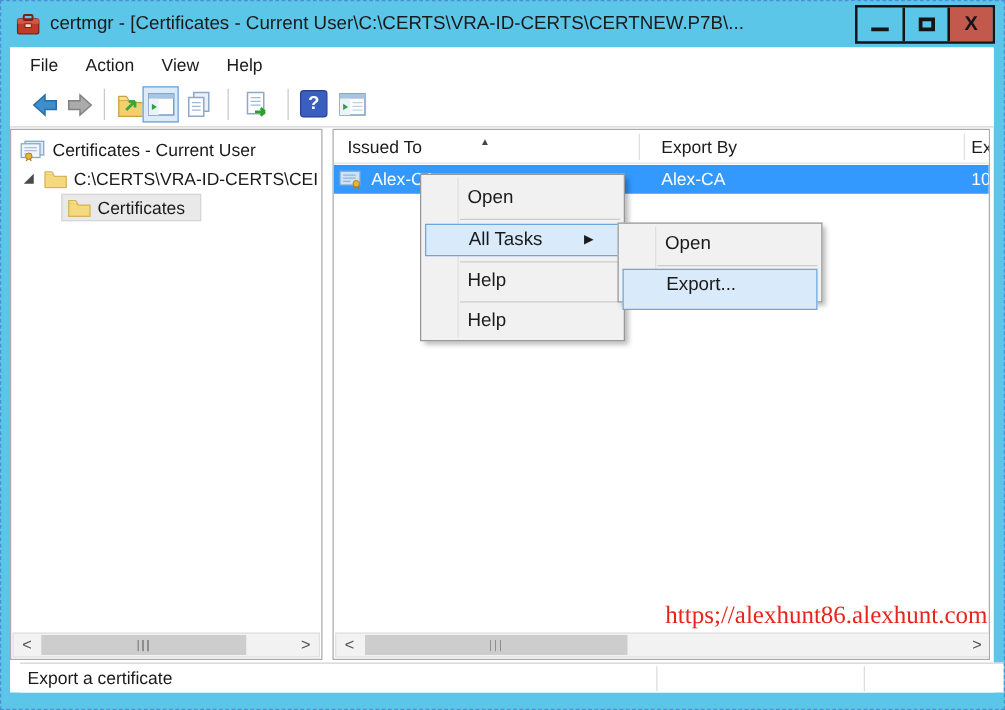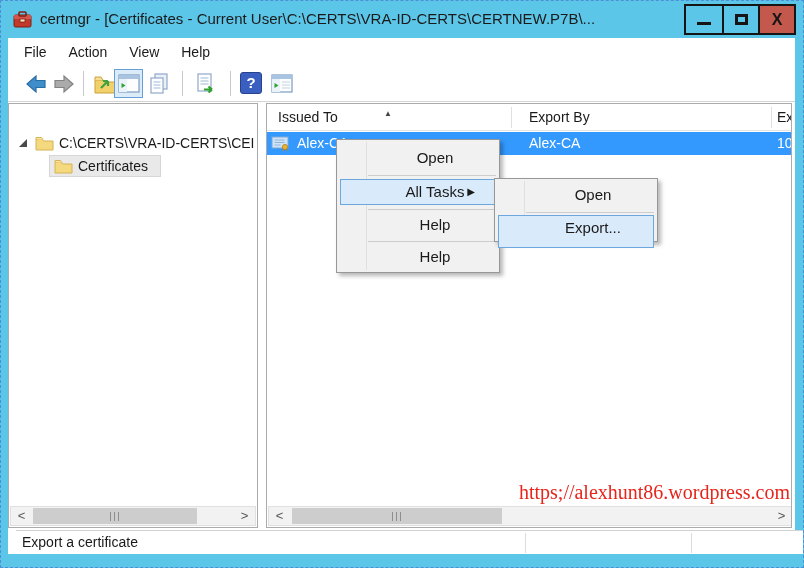--- a/index.html
+++ b/index.html
@@ -85,21 +85,21 @@
   .statusbar { position: absolute; left: 8px; top: 530px; width: 787px; height: 24px;
     background: #fff; border-top: 1px solid #D2D2D2; margin-left: 8px; }
   .status-text { position: absolute; left: 6px; top: 0; line-height: 23px; font-size: 14px; }
   .status-divider { position: absolute; top: 2px; width: 1px; height: 20px; background: #DCDCDC; }
 
   
   .menu { position: absolute; background: #F1F1F1; border: 1px solid #979797;
     box-shadow: 3px 3px 4px rgba(0,0,0,0.28); z-index: 40; font-size: 15px; }
   .menu-gutter { position: absolute; left: 29px; top: 2px; bottom: 2px; width: 1px; background: #DFDFDF; }
   .mi { position: absolute; left: 3px; right: 3px; height: 26px; line-height: 26px;
-    padding-left: 34px; white-space: nowrap; text-align: center; }
+    padding-left: 34px; white-space: nowrap; }
   .mi.hl { background: #D9EAFB; border: 1px solid #6DA7DF; line-height: 24px; }
   .msep { position: absolute; left: 31px; right: 3px; height: 1px; background: #CCCCCC; }
   .submenu-arrow { position: absolute; right: 20px; top: 0; font-size: 10px; }
   #main-menu { left: 336px; top: 139px; width: 164px; height: 134px; }
   #sub-menu  { left: 494px; top: 178px; width: 164px; height: 64px; }
 </style>
 </head>
 <body>
 
 <div class="screen">
@@ -171,20 +171,30 @@
     <svg class="tbi" style="left:262px" viewBox="0 0 24 24">
       <rect x="2" y="3" width="20" height="17" fill="#FDFDFD" stroke="#7A9CC4" stroke-width="1.2"></rect>
       <rect x="2" y="3" width="20" height="4" fill="#A8C4E0"></rect>
       <rect x="2" y="7" width="8" height="13" fill="#EAF2FA"></rect>
       <path d="M4.5 11 L8.5 13.5 L4.5 16 Z" fill="#2FA12F"></path>
       <path d="M12 10 h8 M12 13 h8 M12 16 h8" stroke="#C3D3E6" stroke-width="1"></path>
     </svg>
   </div>
 
   <div class="left-pane">
+    <div class="tree-row" style="top:5px">
+      <svg style="position:absolute;left:7px;top:3px" width="21" height="17" viewBox="0 0 21 17">
+        <rect x="4" y="1" width="15" height="11" fill="#DDE8F4" stroke="#8AA5C8" stroke-width="1"></rect>
+        <rect x="1" y="3" width="15" height="11" fill="#EFF5FB" stroke="#8AA5C8" stroke-width="1"></rect>
+        <path d="M3.5 6 h10 M3.5 8.5 h10 M3.5 11 h6" stroke="#A9BFD9" stroke-width="1"></path>
+        <circle cx="7" cy="13" r="2.6" fill="#E8B43C" stroke="#B27F17" stroke-width="0.8"></circle>
+        <path d="M6 15 l-1 2 M8 15 l1 2" stroke="#B27F17" stroke-width="1"></path>
+      </svg>
+      <span class="tree-label" style="position:absolute;left:33px">Certificates - Current User</span>
+    </div>
     <div class="tree-row" style="top:28px">
       <div class="expand-glyph" style="left:10px;top:7px"></div>
       <svg style="position:absolute;left:26px;top:4px" width="19" height="15" viewBox="0 0 19 15">
         <path d="M1 3 h6 l1.6 2 H18 v9 H1 z" fill="#F5D97E" stroke="#D8B254" stroke-width="1"></path>
         <path d="M1 3 V1.5 h5.4 L8 3.5" fill="#F9E6A6" stroke="#D8B254" stroke-width="1"></path>
       </svg>
       <span class="tree-label" style="position:absolute;left:50px">C:\CERTS\VRA-ID-CERTS\CEI</span>
     </div>
     <div class="tree-row" style="top:51px">
       <div class="tree-sel" style="left:40px;top:0;width:112px;height:22px"></div>
@@ -227,21 +237,21 @@
 
     <div class="hscroll" style="left:1px;bottom:1px;width:525px">
       <div class="scroll-btn">&lt;</div>
       <div class="scroll-thumb" style="left:23px;width:210px">
         <div class="thumb-grip"></div>
       </div>
       <div class="scroll-btn right">&gt;</div>
     </div>
   </div>
 
-  <div class="watermark">https;//alexhunt86.wordpress.com</div>
+  <div class="watermark">https;//alexhunt86.alexhunt.com</div>
 
   <div class="statusbar">
     <span class="status-text">Export a certificate</span>
     <div class="status-divider" style="left:509px"></div>
     <div class="status-divider" style="left:675px"></div>
   </div>
 
   <div class="menu" id="main-menu">
     <div class="menu-gutter"></div>
     <div class="mi" style="top:5px">Open</div>

